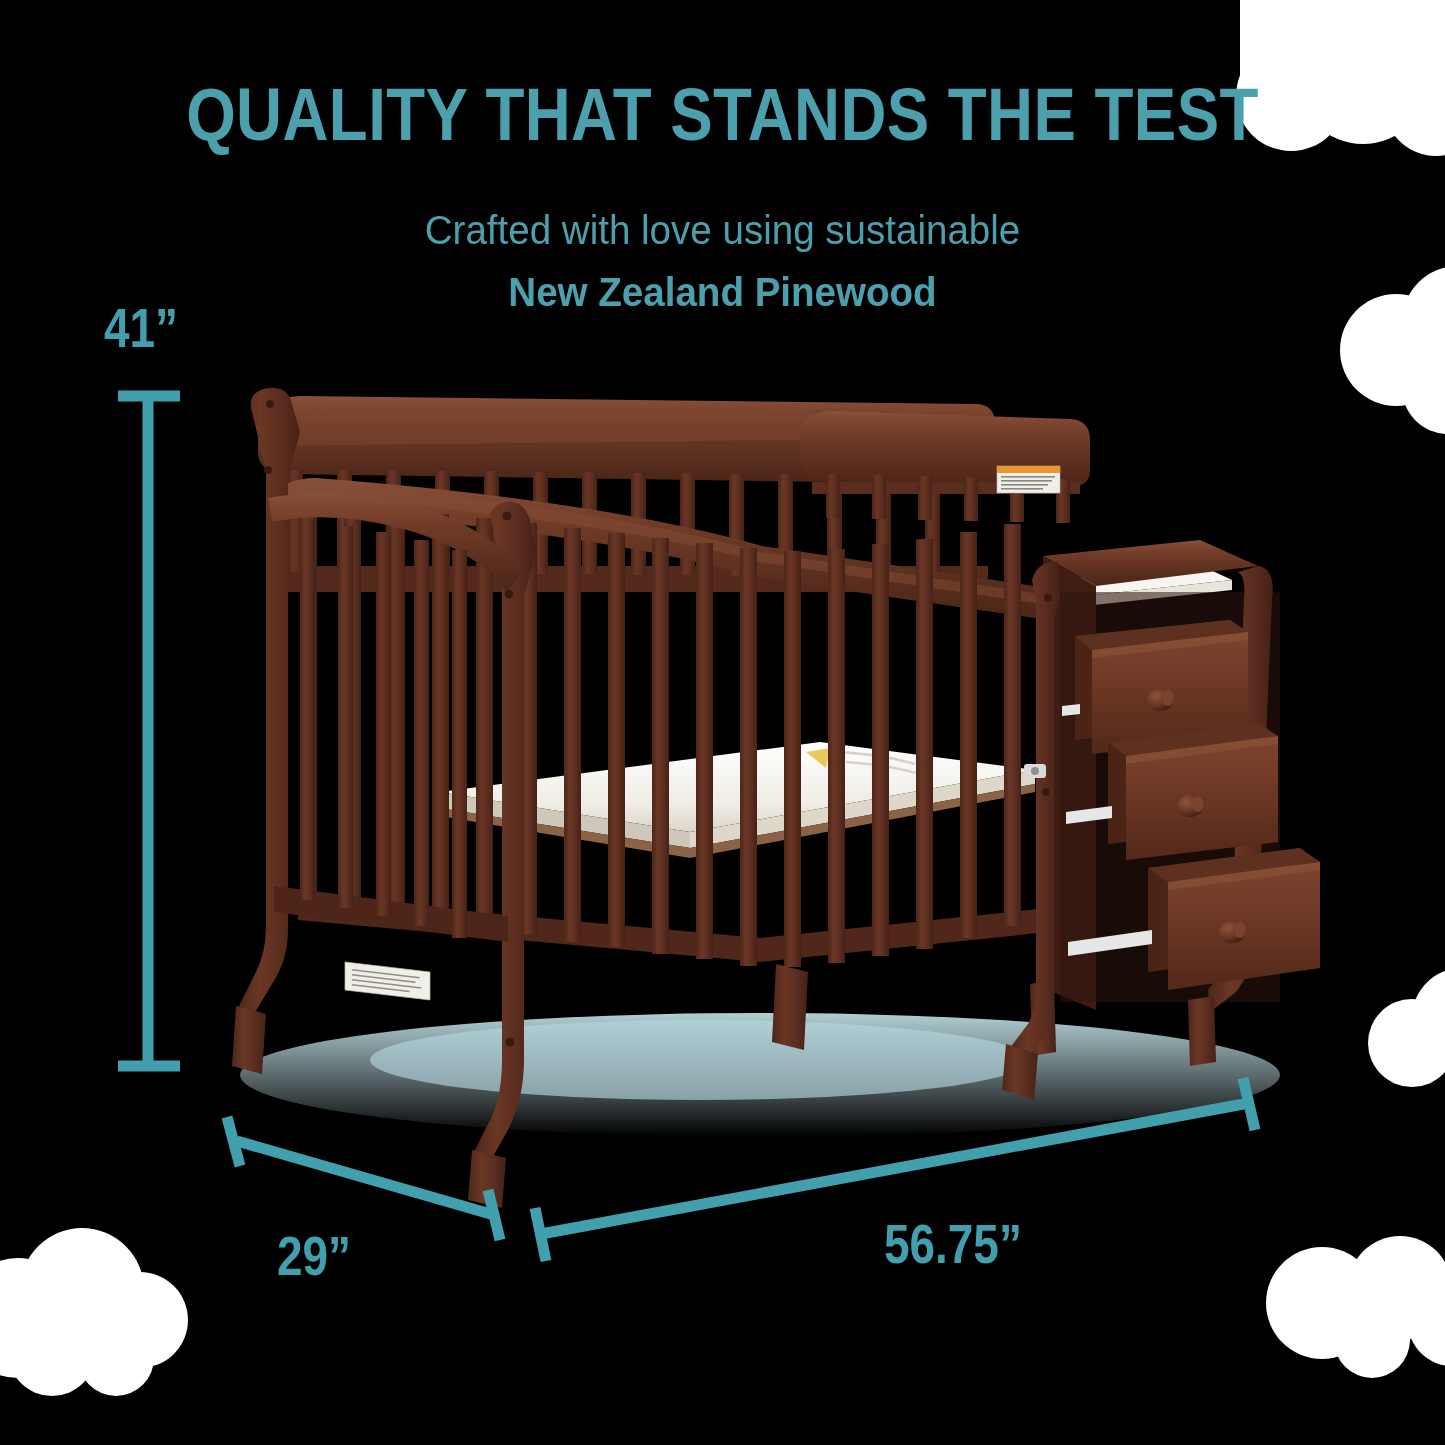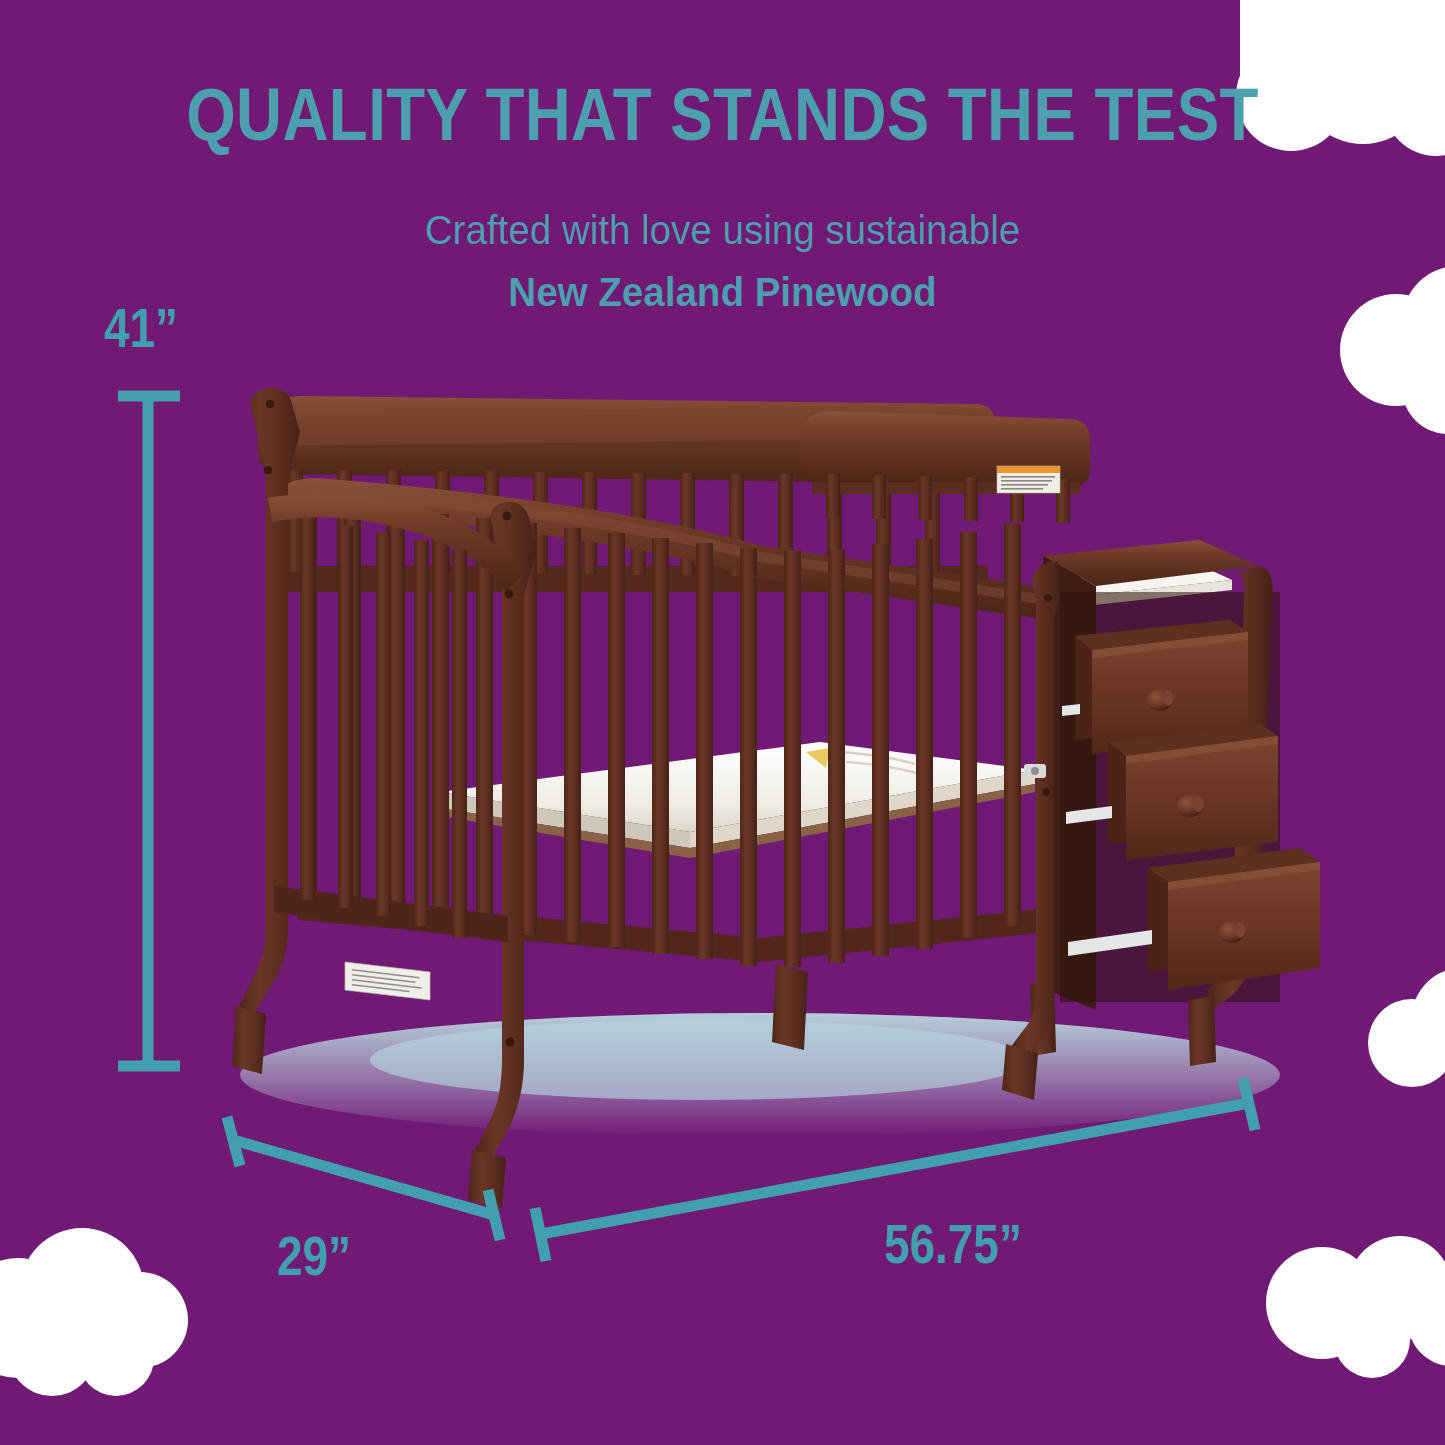--- a/index.html
+++ b/index.html
@@ -4,21 +4,21 @@
 <style>
   html, body {
     margin: 0;
     padding: 0;
     background: #ffffff;
   }
   #canvas {
     position: relative;
     width: 1445px;
     height: 1445px;
-    background: #701a75;
+    background: #000000;
     overflow: hidden;
     font-family: "Liberation Sans", sans-serif;
   }
   .layer {
     position: absolute;
     top: 0; left: 0;
     width: 1445px;
     height: 1445px;
   }
   #clouds-layer { z-index: 1; }

